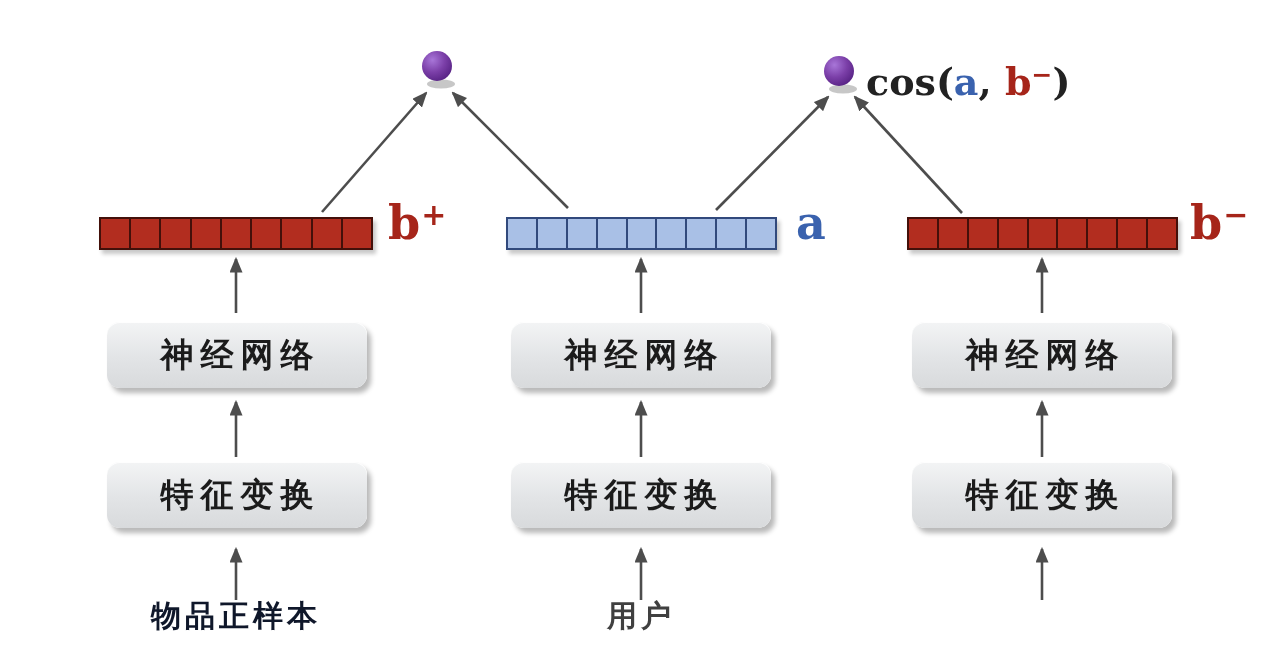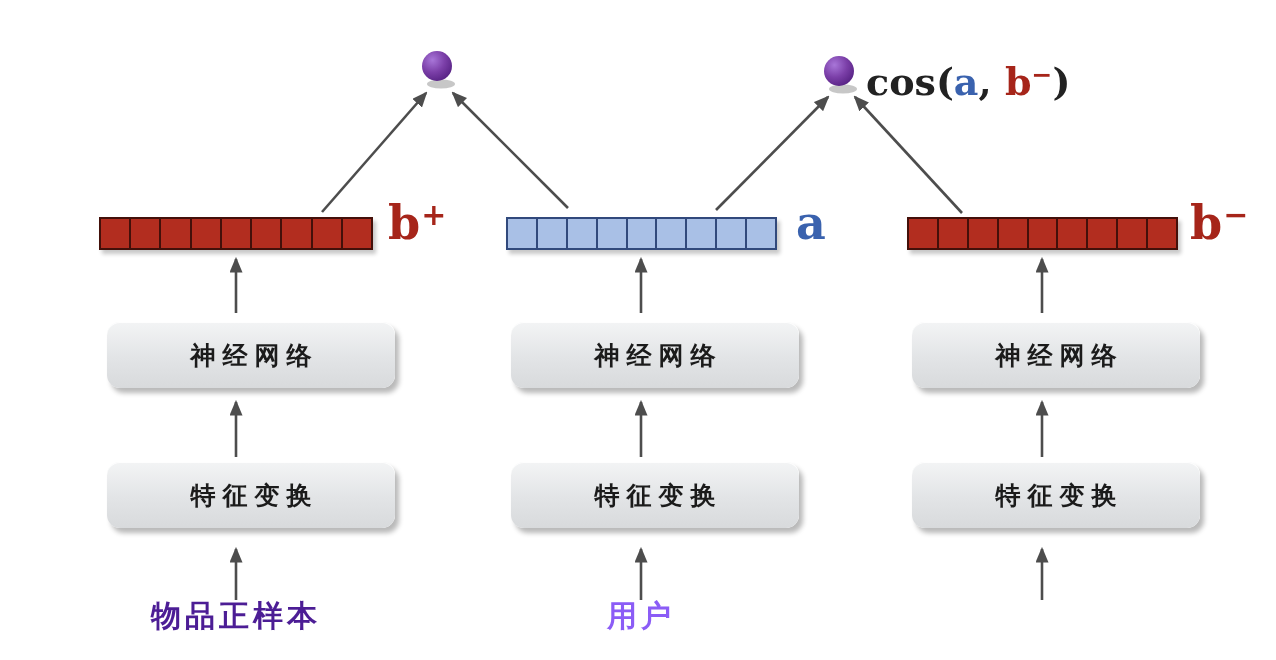--- a/index.html
+++ b/index.html
@@ -28,39 +28,39 @@
   .veclabel{
     position:absolute;top:200px;font-size:46px;font-weight:700;line-height:1;
     letter-spacing:0;
   }
   .veclabel sup{font-size:30px;vertical-align:14px;margin-left:1px;}
   .veclabel.red{color:#a6251a;}
   .veclabel.blue{color:#3a62ae;}
 
   
   .box{
-    position:absolute;width:288px;height:66px;border-radius:13px;box-sizing:border-box;
+    position:absolute;width:260px;height:66px;border-radius:13px;box-sizing:border-box;
     background:linear-gradient(180deg,#f3f4f5 0%,#e2e4e6 55%,#d8dadc 100%);
     box-shadow:4px 5px 5px rgba(0,0,0,0.28), inset 0 1px 0 rgba(255,255,255,0.9);
     display:flex;align-items:center;justify-content:center;
-    font-size:25px;font-weight:700;color:#1b1b1b;letter-spacing:7px;text-indent:7px;
+    font-size:33px;font-weight:700;color:#1b1b1b;letter-spacing:7px;text-indent:7px;
   }
   .row-nn{top:322px;}
   .row-ft{top:462px;text-align:center;}
   .col0{left:107px;}
   .col1{left:511px;}
   .col2{left:912px;}
 
   
   .inlabel{
     position:absolute;top:596px;transform:translateX(-50%);
     font-size:30px;font-weight:700;letter-spacing:4px;white-space:nowrap;
   }
-  .inlabel.red{color:#4c1d95;}
-  .inlabel.blue{color:#8b5cf6;}
+  .inlabel.red{color:#0f172a;}
+  .inlabel.blue{color:#404040;}
 
   
   .coslabel{
     position:absolute;font-size:38px;font-weight:700;color:#222;white-space:nowrap;line-height:1;
   }
   .coslabel .u{color:#3a62ae;}
   .coslabel .i{color:#a6251a;}
   .coslabel sup{font-size:25px;vertical-align:12px;}
   .cos-left{left:465px;top:47px;}
   .cos-right{left:866px;top:62px;}

